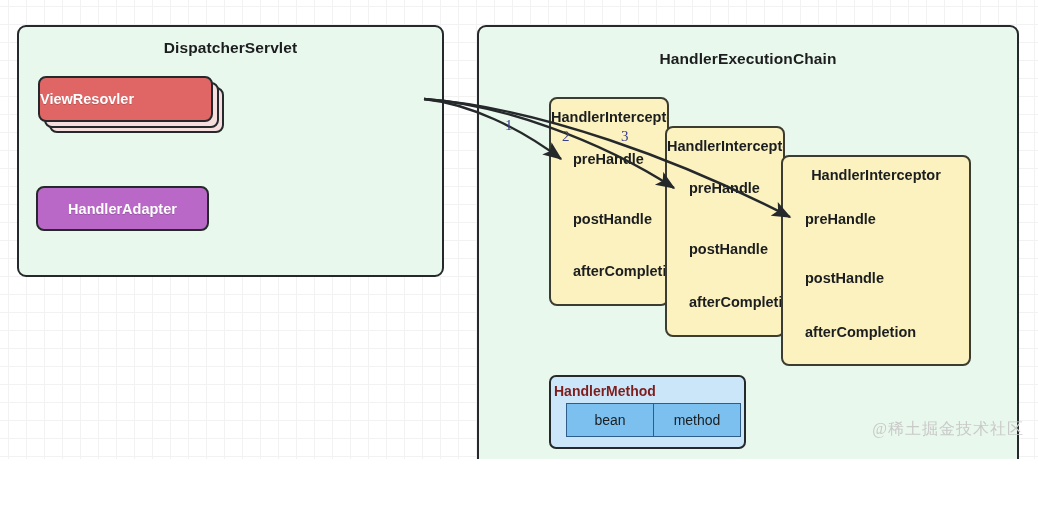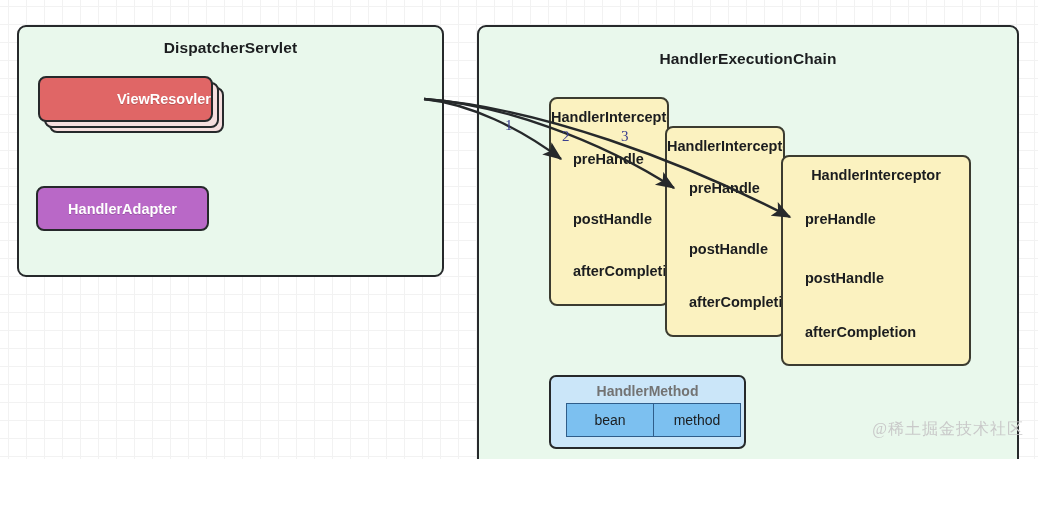--- a/index.html
+++ b/index.html
@@ -62,21 +62,21 @@
     border: 2.5px solid #26292b;
     border-radius: 8px;
     box-sizing: border-box;
   }
   .stack .layer.back2 { background: #f6dede; }
   .stack .layer.back1 { background: #f6dede; }
   .stack .layer.front {
     background: #e06666;
     display: flex;
     align-items: center;
-    justify-content: flex-end;
+    justify-content: flex-start;
   }
   .stack .layer.front .card-label {
     color: #ffffff;
     font-weight: bold;
     font-size: 14.5px;
     text-align: center;
     line-height: 17px;
     text-shadow: 0 1px 0 rgba(0,0,0,.18);
   }
 
@@ -153,24 +153,24 @@
   #handler-method {
     position: absolute;
     left: 549px; top: 375px; width: 197px; height: 74px;
     background: #cbe6f9;
     border: 2.5px solid #26292b;
     border-radius: 7px;
     box-sizing: border-box;
     padding: 3px;
   }
   #handler-method .hm-title {
-    text-align: center;
+    text-align: left;
     font-size: 14px;
     font-weight: bold;
-    color: #737373;
+    color: #7f1d1d;
     padding: 3px 0 4px;
   }
   #handler-method .hm-row {
     display: flex;
     height: 34px;
     border: 1.4px solid #2f5d8a;
     box-sizing: border-box;
     margin-left: 12px;
   }
   #handler-method .hm-cell {

